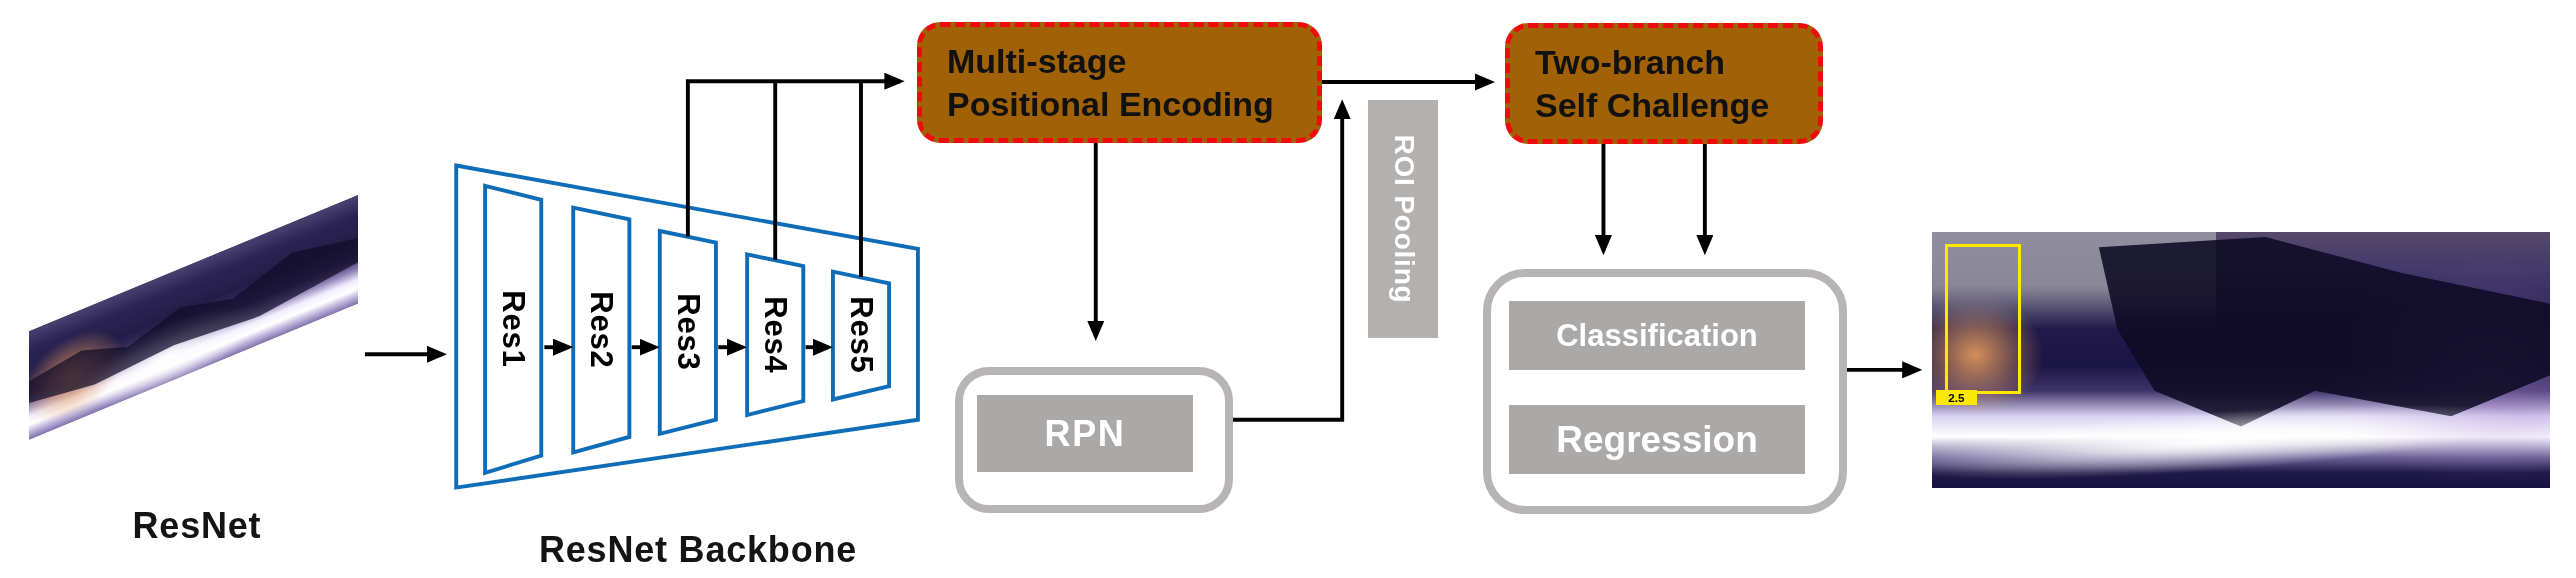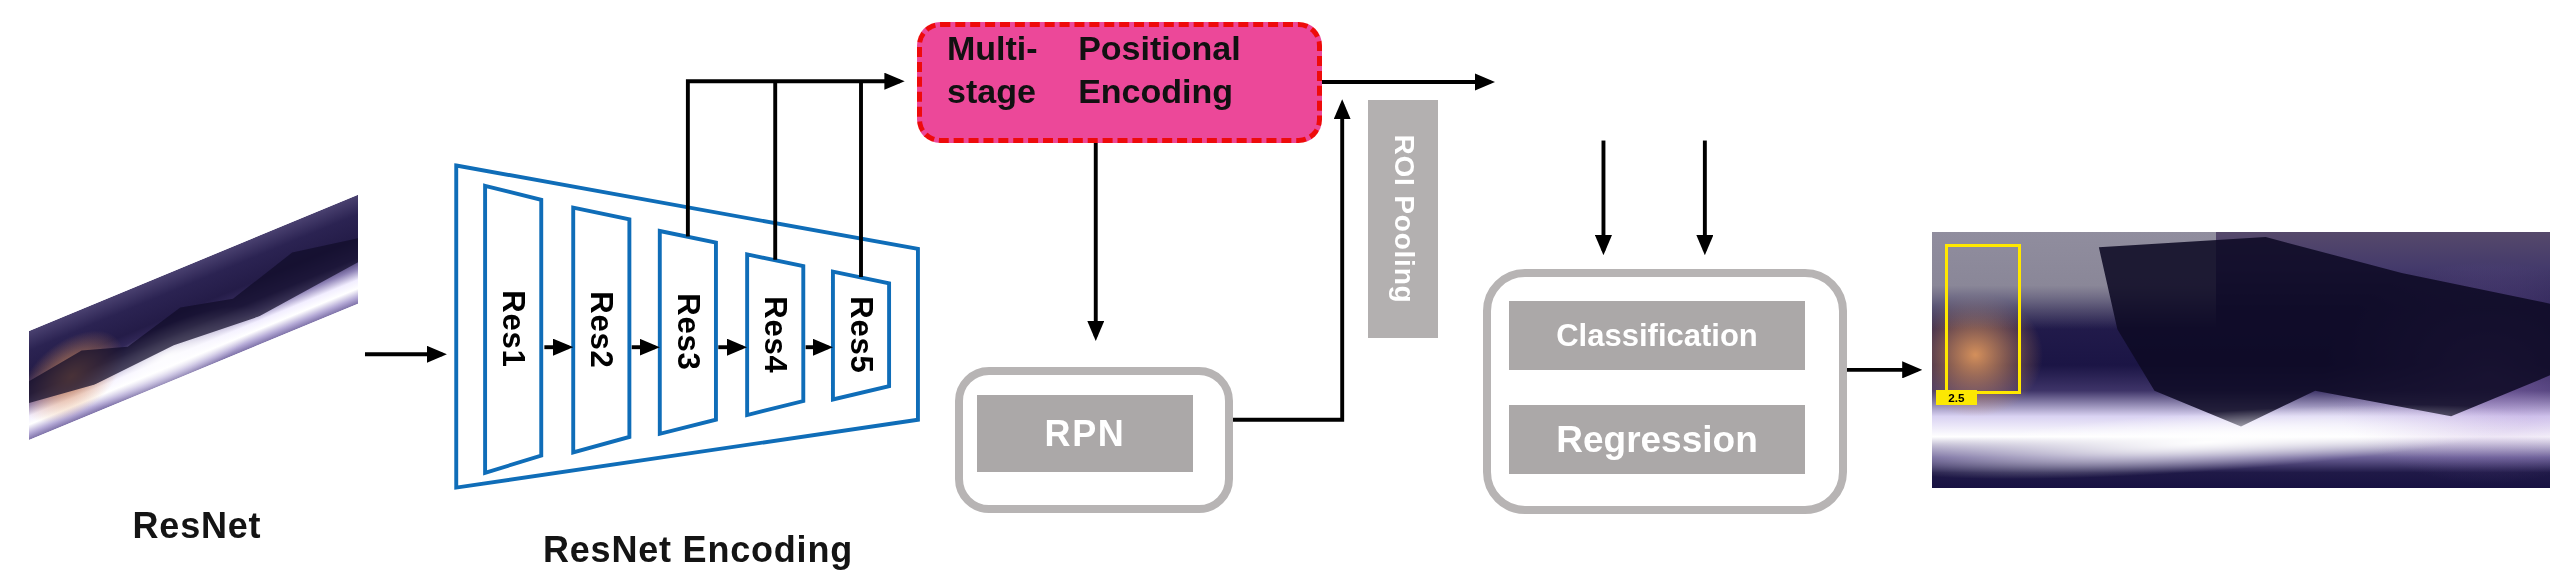--- a/index.html
+++ b/index.html
@@ -10,22 +10,22 @@
   svg.wires{position:absolute;left:0;top:0;width:2576px;height:579px;}
 
   
   .sec-label{position:absolute;font-size:36px;letter-spacing:0.8px;color:#141414;text-align:center;}
   #lbl-input{left:72px;top:505px;width:250px;}
   #lbl-backbone{left:464px;top:529px;width:468px;}
   #lbl-output{left:2078px;top:501px;width:312px;}
 
   
   .red-dash{
-    position:absolute;border:5.5px dashed #ee0b0b;border-radius:23.4px;background:#ec4899;
-    display:flex;flex-direction:row;justify-content:center;
+    position:absolute;border:5.5px dashed #ee0b0b;border-radius:23.4px;background:#a16207;
+    display:flex;flex-direction:column;justify-content:center;
     font-size:34px;line-height:1.26;color:#111;
   }
   #box-mspe{left:917px;top:22px;width:370px;height:111px;padding-left:25px;}
   #box-twobranch{left:1505px;top:23.4px;width:283px;height:111px;padding-left:25px;}
 
   
   .gray-shell{position:absolute;background:#ffffff;border:8.6px solid #b7b4b4;border-radius:34px;}
   #shell-rpn{left:955px;top:367px;width:262px;height:130px;}
   #shell-heads{left:1483px;top:269px;width:348px;height:229px;border-radius:42px;}
 
@@ -150,20 +150,24 @@
   <div class="res-label" id="res-l1">Res1</div>
   <div class="res-label" id="res-l2">Res2</div>
   <div class="res-label" id="res-l3">Res3</div>
   <div class="res-label" id="res-l4">Res4</div>
   <div class="res-label" id="res-l5">Res5</div>
 
   <div class="red-dash" id="box-mspe">
     <span>Multi-stage</span>
     <span>Positional Encoding</span>
   </div>
+  <div class="red-dash" id="box-twobranch">
+    <span>Two-branch</span>
+    <span>Self Challenge</span>
+  </div>
 
   <div id="box-roi">
     <span>ROI Pooling</span>
   </div>
 
   <div class="gray-shell" id="shell-rpn"></div>
   <div class="gray-bar" id="bar-rpn">RPN</div>
 
   <div class="gray-shell" id="shell-heads"></div>
   <div class="gray-bar" id="bar-cls">Classification</div>
@@ -172,16 +176,16 @@
   <div class="photo" id="photo-output">
     <div class="ph-base"></div>
     <div class="out-top"></div>
     <div class="ph-sil"></div>
     <div class="ph-beam"></div>
     <div id="det-bbox"></div>
     <div id="det-chip">2.5</div>
   </div>
 
   <div class="sec-label" id="lbl-input">ResNet</div>
-  <div class="sec-label" id="lbl-backbone">ResNet Encoding</div>
+  <div class="sec-label" id="lbl-backbone">ResNet Backbone</div>
 
 </div>
 
 
 </body></html>

